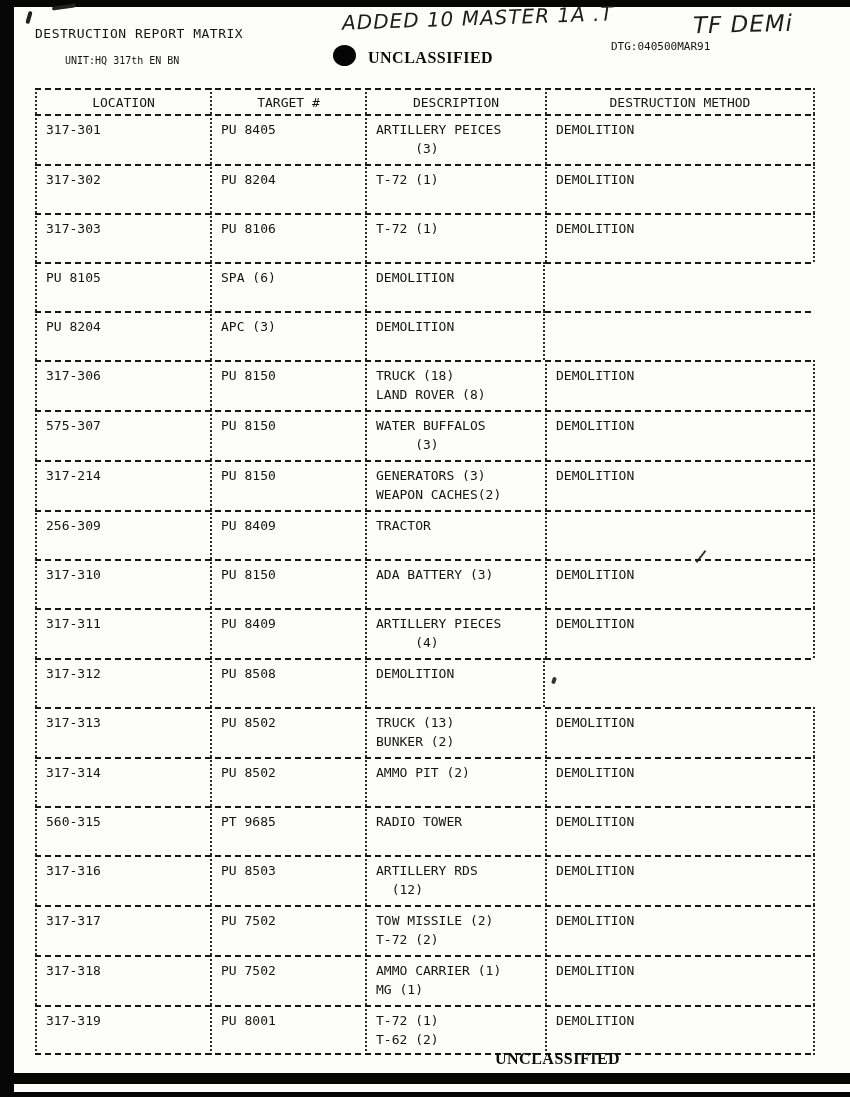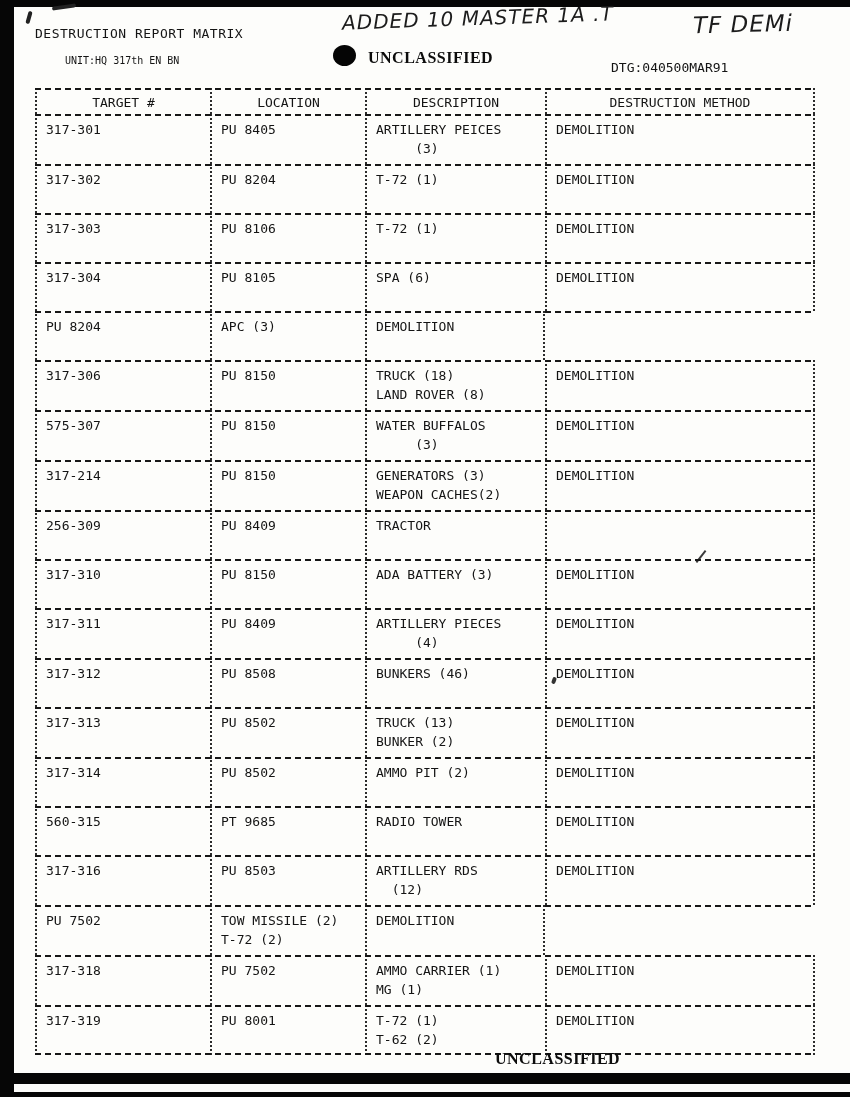--- a/index.html
+++ b/index.html
@@ -26,21 +26,21 @@
   .pm-comma{left:27px;top:11px;width:4px;height:13px;transform:rotate(16deg);}
   .pm-squiggle{left:52px;top:5px;width:24px;height:4px;transform:rotate(-8deg);}
   .pm-dot{left:552px;top:677px;width:4px;height:7px;transform:rotate(20deg);background:#333;}
   .tick{position:absolute;left:700px;top:549px;width:2px;height:15px;background:#3a3a3a;transform:rotate(38deg);}
   .punch{position:absolute;left:333px;top:45px;width:23px;height:21px;background:#050505;border-radius:50%;}
 
   
   .doc-title{position:absolute;top:26px;left:35px;width:710px;font-size:13px;letter-spacing:0.5px;}
   .unit{position:absolute;top:55px;left:65px;font-size:10px;}
   .classif{position:absolute;top:49px;left:368px;font-family:"Liberation Serif","DejaVu Serif",serif;font-weight:bold;font-size:16px;letter-spacing:0.5px;color:#0c0c0c;}
-  .dtg{position:absolute;top:60px;left:567px;font-size:13px;padding-left:44px;}
+  .dtg{position:absolute;top:40px;left:567px;font-size:11px;padding-left:44px;}
 
   
   .tbl{position:absolute;left:35px;top:88px;width:780px;}
   .tbl::after{
     content:"";position:absolute;left:0;right:0;bottom:0;height:2px;
     background:repeating-linear-gradient(90deg,#171717 0 6px,transparent 6px 10px);
   }
   .thead,.row{
     display:grid;grid-template-columns:175px 155px 180px 270px;
     position:relative;
@@ -85,22 +85,22 @@
 
   <div class="doc-title">DESTRUCTION REPORT MATRIX</div>
   <div class="punch"></div>
 
   <div class="unit">UNIT:HQ 317th EN BN</div>
   <div class="classif">UNCLASSIFIED</div>
   <div class="dtg">DTG:040500MAR91</div>
 
   <div class="tbl">
     <div class="thead">
+      <div class="cell th">LOCATION</div>
       <div class="cell th">TARGET #</div>
-      <div class="cell th">LOCATION</div>
       <div class="cell th">DESCRIPTION</div>
       <div class="cell th last">DESTRUCTION METHOD</div>
     </div>
     <div class="tbody">
   <div class="row">
     <div class="cell">317-301</div>
     <div class="cell">PU 8405</div>
     <div class="cell">ARTILLERY PEICES
      (3)</div>
     <div class="cell last">DEMOLITION</div>
@@ -114,21 +114,20 @@
   </div>
 
   <div class="row">
     <div class="cell">317-303</div>
     <div class="cell">PU 8106</div>
     <div class="cell">T-72 (1)</div>
     <div class="cell last">DEMOLITION</div>
   </div>
 
   <div class="row">
-    <div class="cell">317-304</div>
     <div class="cell">PU 8105</div>
     <div class="cell">SPA (6)</div>
     <div class="cell last">DEMOLITION</div>
   </div>
 
   <div class="row">
     <div class="cell">PU 8204</div>
     <div class="cell">APC (3)</div>
     <div class="cell last">DEMOLITION</div>
   </div>
@@ -175,21 +174,20 @@
     <div class="cell">317-311</div>
     <div class="cell">PU 8409</div>
     <div class="cell">ARTILLERY PIECES
      (4)</div>
     <div class="cell last">DEMOLITION</div>
   </div>
 
   <div class="row">
     <div class="cell">317-312</div>
     <div class="cell">PU 8508</div>
-    <div class="cell">BUNKERS (46)</div>
     <div class="cell last">DEMOLITION</div>
   </div>
 
   <div class="row">
     <div class="cell">317-313</div>
     <div class="cell">PU 8502</div>
     <div class="cell">TRUCK (13)
 BUNKER (2)</div>
     <div class="cell last">DEMOLITION</div>
   </div>
@@ -210,20 +208,21 @@
 
   <div class="row">
     <div class="cell">317-316</div>
     <div class="cell">PU 8503</div>
     <div class="cell">ARTILLERY RDS
   (12)</div>
     <div class="cell last">DEMOLITION</div>
   </div>
 
   <div class="row">
+    <div class="cell">317-317</div>
     <div class="cell">PU 7502</div>
     <div class="cell">TOW MISSILE (2)
 T-72 (2)</div>
     <div class="cell last">DEMOLITION</div>
   </div>
 
   <div class="row">
     <div class="cell">317-318</div>
     <div class="cell">PU 7502</div>
     <div class="cell">AMMO CARRIER (1)

